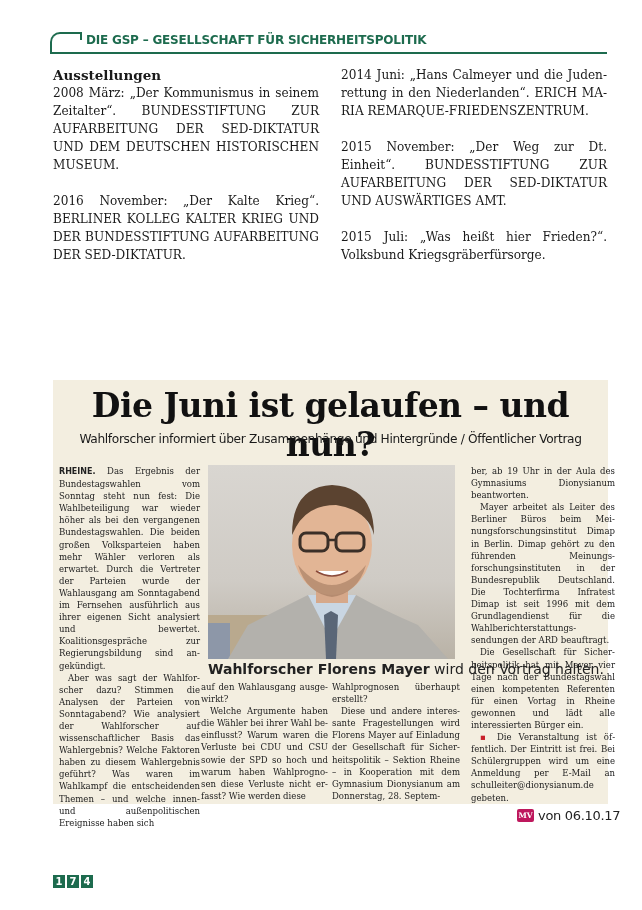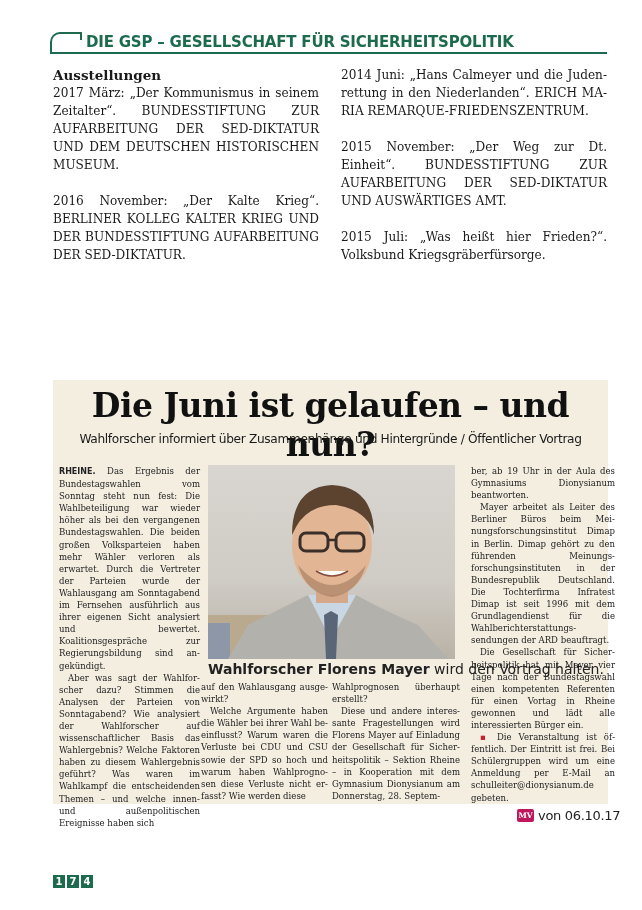--- a/index.html
+++ b/index.html
@@ -3,21 +3,21 @@
 <meta charset="utf-8">
 <style>
   html, body { margin:0; padding:0; background:#ffffff; }
   body { width:642px; height:910px; position:relative; overflow:hidden; font-family:"DejaVu Serif", serif; color:#1a1a1a; }
 
   
   .hdr { position:absolute; left:50px; top:32px; width:557px; height:24px; }
   .hdr-frame { position:absolute; left:0; top:0; width:30px; height:20px; border-left:2px solid #1d6b4e; border-top:2px solid #1d6b4e; border-top-left-radius:10px; }
   .hdr-tick { position:absolute; left:30px; top:0; width:2px; height:8px; background:#1d6b4e; }
   .hdr-line { position:absolute; left:0; top:20px; width:557px; height:2px; background:#1d6b4e; }
-  .hdr-title { position:absolute; left:36px; top:1px; font-family:"DejaVu Sans", sans-serif; font-weight:bold; font-size:15px; color:#1d6b4e; letter-spacing:-0.2px; white-space:nowrap; }
+  .hdr-title { position:absolute; left:36px; top:1px; font-family:"DejaVu Sans", sans-serif; font-weight:bold; font-size:12px; color:#1d6b4e; letter-spacing:-0.2px; white-space:nowrap; }
 
   
   .col { position:absolute; top:66px; font-family:"DejaVu Serif", serif; font-size:12.1px; line-height:18px; text-align:justify; color:#1a1a1a; }
   .col-left { left:53px; width:266px; }
   .col-right { left:341px; width:266px; }
   .col p { margin:0 0 18px 0; hyphens:manual; }
   .col .h { font-weight:bold; font-size:13.5px; display:block; }
   .col p.nogap { margin-bottom:16px; }
 
   
@@ -54,21 +54,21 @@
 <div class="hdr">
   <div class="hdr-frame"></div>
   <div class="hdr-tick"></div>
   <div class="hdr-title">DIE GSP – GESELLSCHAFT FÜR SICHERHEITSPOLITIK</div>
   <div class="hdr-line"></div>
 </div>
 
 <div class="col col-left">
   <p>
     <span class="h">Ausstellungen</span>
-    <span>2017 März: „Der Kommunismus in seinem Zeitalter“. BUNDESSTIF­TUNG ZUR AUFARBEITUNG DER SED-DIKTATUR UND DEM DEUT­SCHEN HISTORISCHEN MUSEUM.</span>
+    <span>2008 März: „Der Kommunismus in seinem Zeitalter“. BUNDESSTIF­TUNG ZUR AUFARBEITUNG DER SED-DIKTATUR UND DEM DEUT­SCHEN HISTORISCHEN MUSEUM.</span>
   </p>
   <p>2016 November: „Der Kalte Krieg“. BERLINER KOLLEG KALTER KRIEG UND DER BUNDESSTIFTUNG AUF­ARBEITUNG DER SED-DIKTATUR.</p>
 </div>
 
 <div class="col col-right">
   <p>2014 Juni: „Hans Calmeyer und die Juden­rettung in den Niederlanden“. ERICH MA­RIA REMARQUE-FRIEDENSZENTRUM.</p>
   <p>2015 November: „Der Weg zur Dt. Einheit“. BUNDESSTIFTUNG ZUR AUFARBEITUNG DER SED-DIK­TATUR UND AUSWÄRTIGES AMT.</p>
   <p class="nogap">2015 Juli: „Was heißt hier Frieden?“. Volksbund Kriegsgräberfürsorge.</p>
 </div>
 

